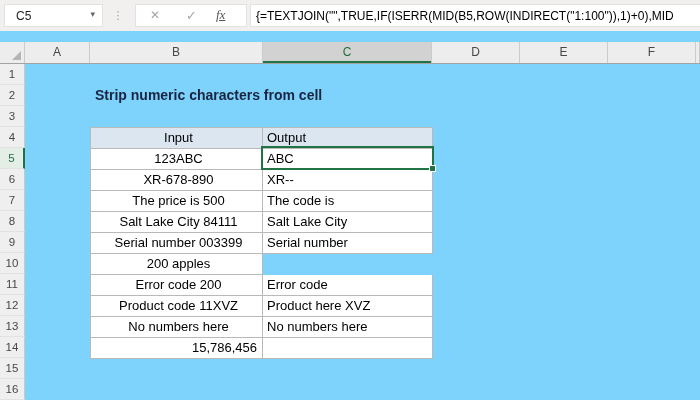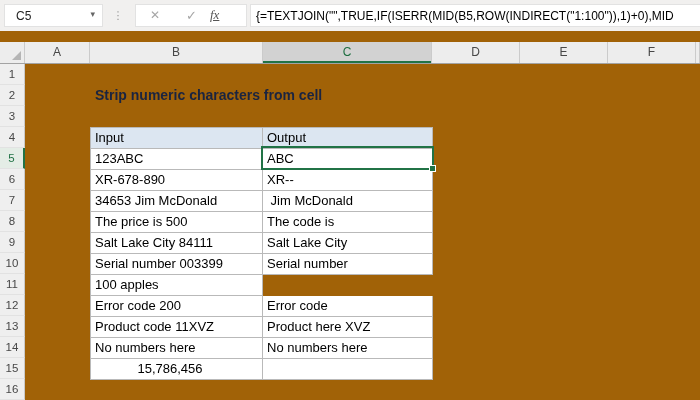--- a/index.html
+++ b/index.html
@@ -1,31 +1,31 @@
 <!DOCTYPE html>
 <html style="--accent: #217346; --header_fill: #DCE6F1; --title_color: #1A2440;"><head>
 <meta charset="utf-8">
 <style>
   * { margin:0; padding:0; box-sizing:border-box; }
   body { background:#fff; font-family:"Liberation Sans", sans-serif; }
-  .app { position:relative; width:700px; height:400px; background:#a16207; overflow:hidden; }
+  .app { position:relative; width:700px; height:400px; background:#7dd3fc; overflow:hidden; }
 
   
   .formula-bar { position:absolute; left:0; top:0; width:700px; height:31px; background:#F1F0EF; }
   .name-box { position:absolute; left:4px; top:4px; width:99px; height:23px; background:#fff;
               border:1px solid #E2E2E2; font-size:12px; color:#222; }
   .name-box-value { position:absolute; left:11px; top:4px; }
   .nb-arrow { position:absolute; right:7px; top:4px; font-size:9px; color:#666; }
   .dots-sep { position:absolute; left:112px; top:3px; width:12px; height:24px; color:#9A9A9A;
               font-size:11px; text-align:center; line-height:24px; letter-spacing:0; }
   .fn-box { position:absolute; left:135px; top:4px; width:112px; height:23px; background:#fff;
             border:1px solid #E2E2E2; }
   .x-icon { position:absolute; left:14px; top:3px; font-size:12px; color:#A6A6A6; cursor:default; }
   .check-icon { position:absolute; left:50px; top:3px; font-size:13px; color:#A6A6A6; }
-  .fx-icon { position:absolute; left:74px; top:2px; font-size:13px; color:#555;
+  .fx-icon { position:absolute; left:80px; top:2px; font-size:13px; color:#555;
              font-family:"Liberation Serif", serif; font-style:italic;text-decoration:underline; }
   .formula-input { position:absolute; left:250px; top:4px; width:450px; height:23px; background:#fff;
                    border:1px solid #E2E2E2; border-right:none; overflow:hidden; }
   .formula-text { position:absolute; left:5px; top:4px; font-size:12px; color:#000; white-space:nowrap; }
 
   
   .col-headers { position:absolute; left:0; top:42px; width:700px; height:22px;
                  border-bottom:1px solid #A3A3A3; background:#EDEDED; }
   .colh { position:absolute; top:0; height:21px; background:#EDEDED; color:#474747;
           font-size:12px; text-align:center; line-height:21px; border-right:1px solid #CBCBCB; }
@@ -43,24 +43,24 @@
   
   .sheet-title { position:absolute; left:95px; top:87px; font-size:14px; font-weight:bold;
                  color:var(--title_color); white-space:nowrap;text-align:center; }
 
   .data-table { position:absolute; left:90px; top:127px; border-top:1px solid #B9B9B9;
                 border-left:1px solid #B9B9B9; }
   .trow { display:flex; }
   .tcell { height:21px; line-height:20px; font-size:13px; color:#000; white-space:pre;
            padding-left:4px; border-right:1px solid #B9B9B9; border-bottom:1px solid #B9B9B9;
            overflow:hidden; background:#fff; }
-  .tcell.c-in  { width:172px; }
+  .tcell.c-in  { width:172px;text-align:center; }
   .tcell.c-out { width:170px; }
   .tcell.thead { background:var(--header_fill); }
-  .tcell.num { text-align:center; padding-right:13px; padding-left:0; }
+  .tcell.num { text-align:right; padding-right:5px; padding-left:0; }
 
   
   .selection { position:absolute; left:261px; top:146px; width:173px; height:24px;
                border:2px solid var(--accent); pointer-events:none; }
   .fill-handle { position:absolute; right:-4px; bottom:-4px; width:7px; height:7px;
                  background:var(--accent); border:1px solid #fff; pointer-events:auto; }
 </style>
 </head>
 <body>
 
@@ -123,37 +123,33 @@
       </div>
       <div class="trow">
         <div class="tcell c-in">123ABC</div>
         <div class="tcell c-out">ABC</div>
       </div>
       <div class="trow">
         <div class="tcell c-in">XR-678-890</div>
         <div class="tcell c-out">XR--</div>
       </div>
       <div class="trow">
-        <div class="tcell c-in">34653 Jim McDonald</div>
-        <div class="tcell c-out"> Jim McDonald</div>
-      </div>
-      <div class="trow">
         <div class="tcell c-in">The price is 500</div>
         <div class="tcell c-out">The code is </div>
       </div>
       <div class="trow">
         <div class="tcell c-in">Salt Lake City 84111</div>
         <div class="tcell c-out">Salt Lake City</div>
       </div>
       <div class="trow">
         <div class="tcell c-in">Serial number 003399</div>
         <div class="tcell c-out">Serial number</div>
       </div>
       <div class="trow">
-        <div class="tcell c-in">100 apples</div>
+        <div class="tcell c-in">200 apples</div>
       </div>
       <div class="trow">
         <div class="tcell c-in">Error code 200</div>
         <div class="tcell c-out">Error code</div>
       </div>
       <div class="trow">
         <div class="tcell c-in">Product code 11XVZ</div>
         <div class="tcell c-out">Product here XVZ</div>
       </div>
       <div class="trow">

